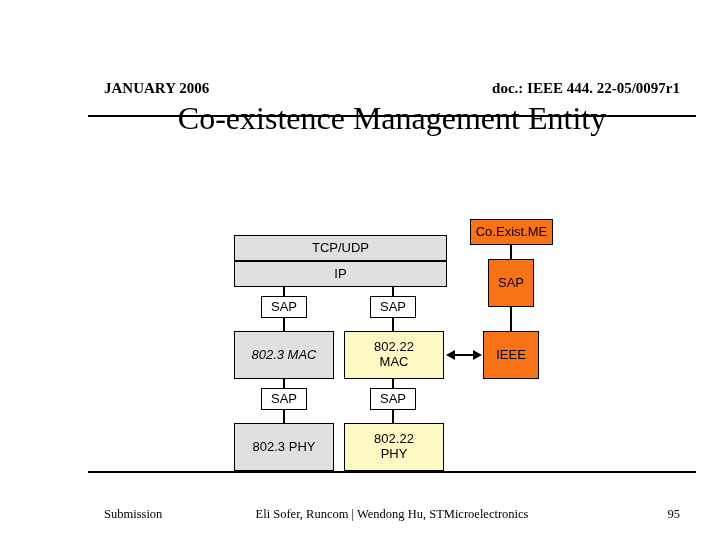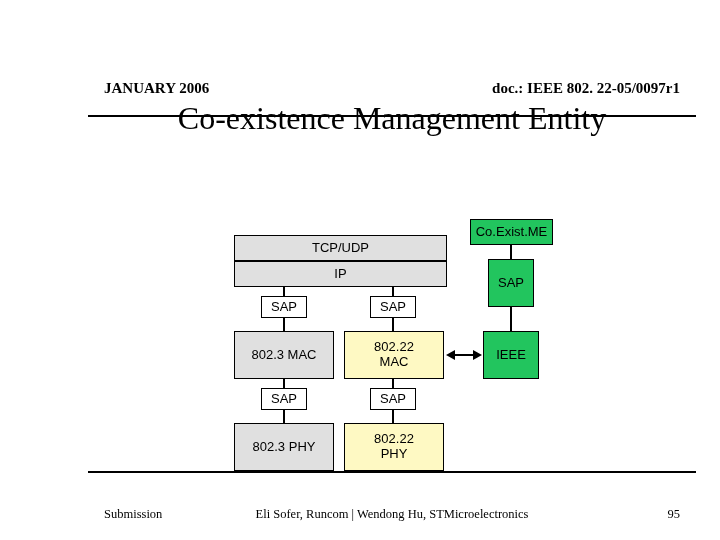--- a/index.html
+++ b/index.html
@@ -63,21 +63,21 @@
     font-family: Arial, Helvetica, sans-serif;
     font-size: 13px;
     display: flex;
     align-items: center;
     justify-content: center;
     text-align: center;
     line-height: 1.15;
   }
   .grey  { background: #e0e0e0; }
   .green { background: #fef9c3; }
-  .yell  { background: #22c55e; }
+  .yell  { background: #f97316; }
   
   .vline {
     position: absolute;
     width: 2px;
     background: #000;
   }
   .hseg {
     position: absolute;
     height: 2px;
     background: #000;
@@ -89,21 +89,21 @@
     border-bottom: 5px solid transparent;
   }
   .arrowL { border-right: 9px solid #000; }
   .arrowR { border-left: 9px solid #000; }
 </style>
 </head>
 <body>
 
 <div class="header">
   <span>JANUARY 2006</span>
-  <span>doc.: IEEE 802. 22-05/0097r1</span>
+  <span>doc.: IEEE 444. 22-05/0097r1</span>
 </div>
 
 <div class="title">Co-existence Management Entity</div>
 
 <div class="diagram">
 
   <div class="box yell" style="left:236px; top:0px; width:83px; height:26px;">Co.Exist.ME</div>
 
   <div class="vline" style="left:276px; top:26px; height:14px;"></div>
 
@@ -115,21 +115,21 @@
   <div class="vline" style="left:158px; top:68px; height:9px;"></div>
 
   <div class="box" style="left:27px; top:77px; width:46px; height:22px; background:#fff;">SAP</div>
   <div class="box" style="left:136px; top:77px; width:46px; height:22px; background:#fff;">SAP</div>
   <div class="box yell" style="left:254px; top:40px; width:46px; height:48px;">SAP</div>
 
   <div class="vline" style="left:49px; top:99px; height:13px;"></div>
   <div class="vline" style="left:158px; top:99px; height:13px;"></div>
   <div class="vline" style="left:276px; top:88px; height:24px;"></div>
 
-  <div class="box grey" style="left:0px; top:112px; width:100px; height:48px;">802.3 MAC</div>
+  <div class="box grey" style="left:0px; top:112px; width:100px; height:48px;font-style:italic;">802.3 MAC</div>
   <div class="box green" style="left:110px; top:112px; width:100px; height:48px; white-space:pre;">802.22
 MAC</div>
   <div class="box yell" style="left:249px; top:112px; width:56px; height:48px;">IEEE</div>
 
   <div class="arrowL" style="left:212px; top:131px;"></div>
   <div class="hseg" style="left:221px; top:135px; width:18px;"></div>
   <div class="arrowR" style="left:239px; top:131px;"></div>
 
   <div class="vline" style="left:49px; top:160px; height:9px;"></div>
   <div class="vline" style="left:158px; top:160px; height:9px;"></div>

